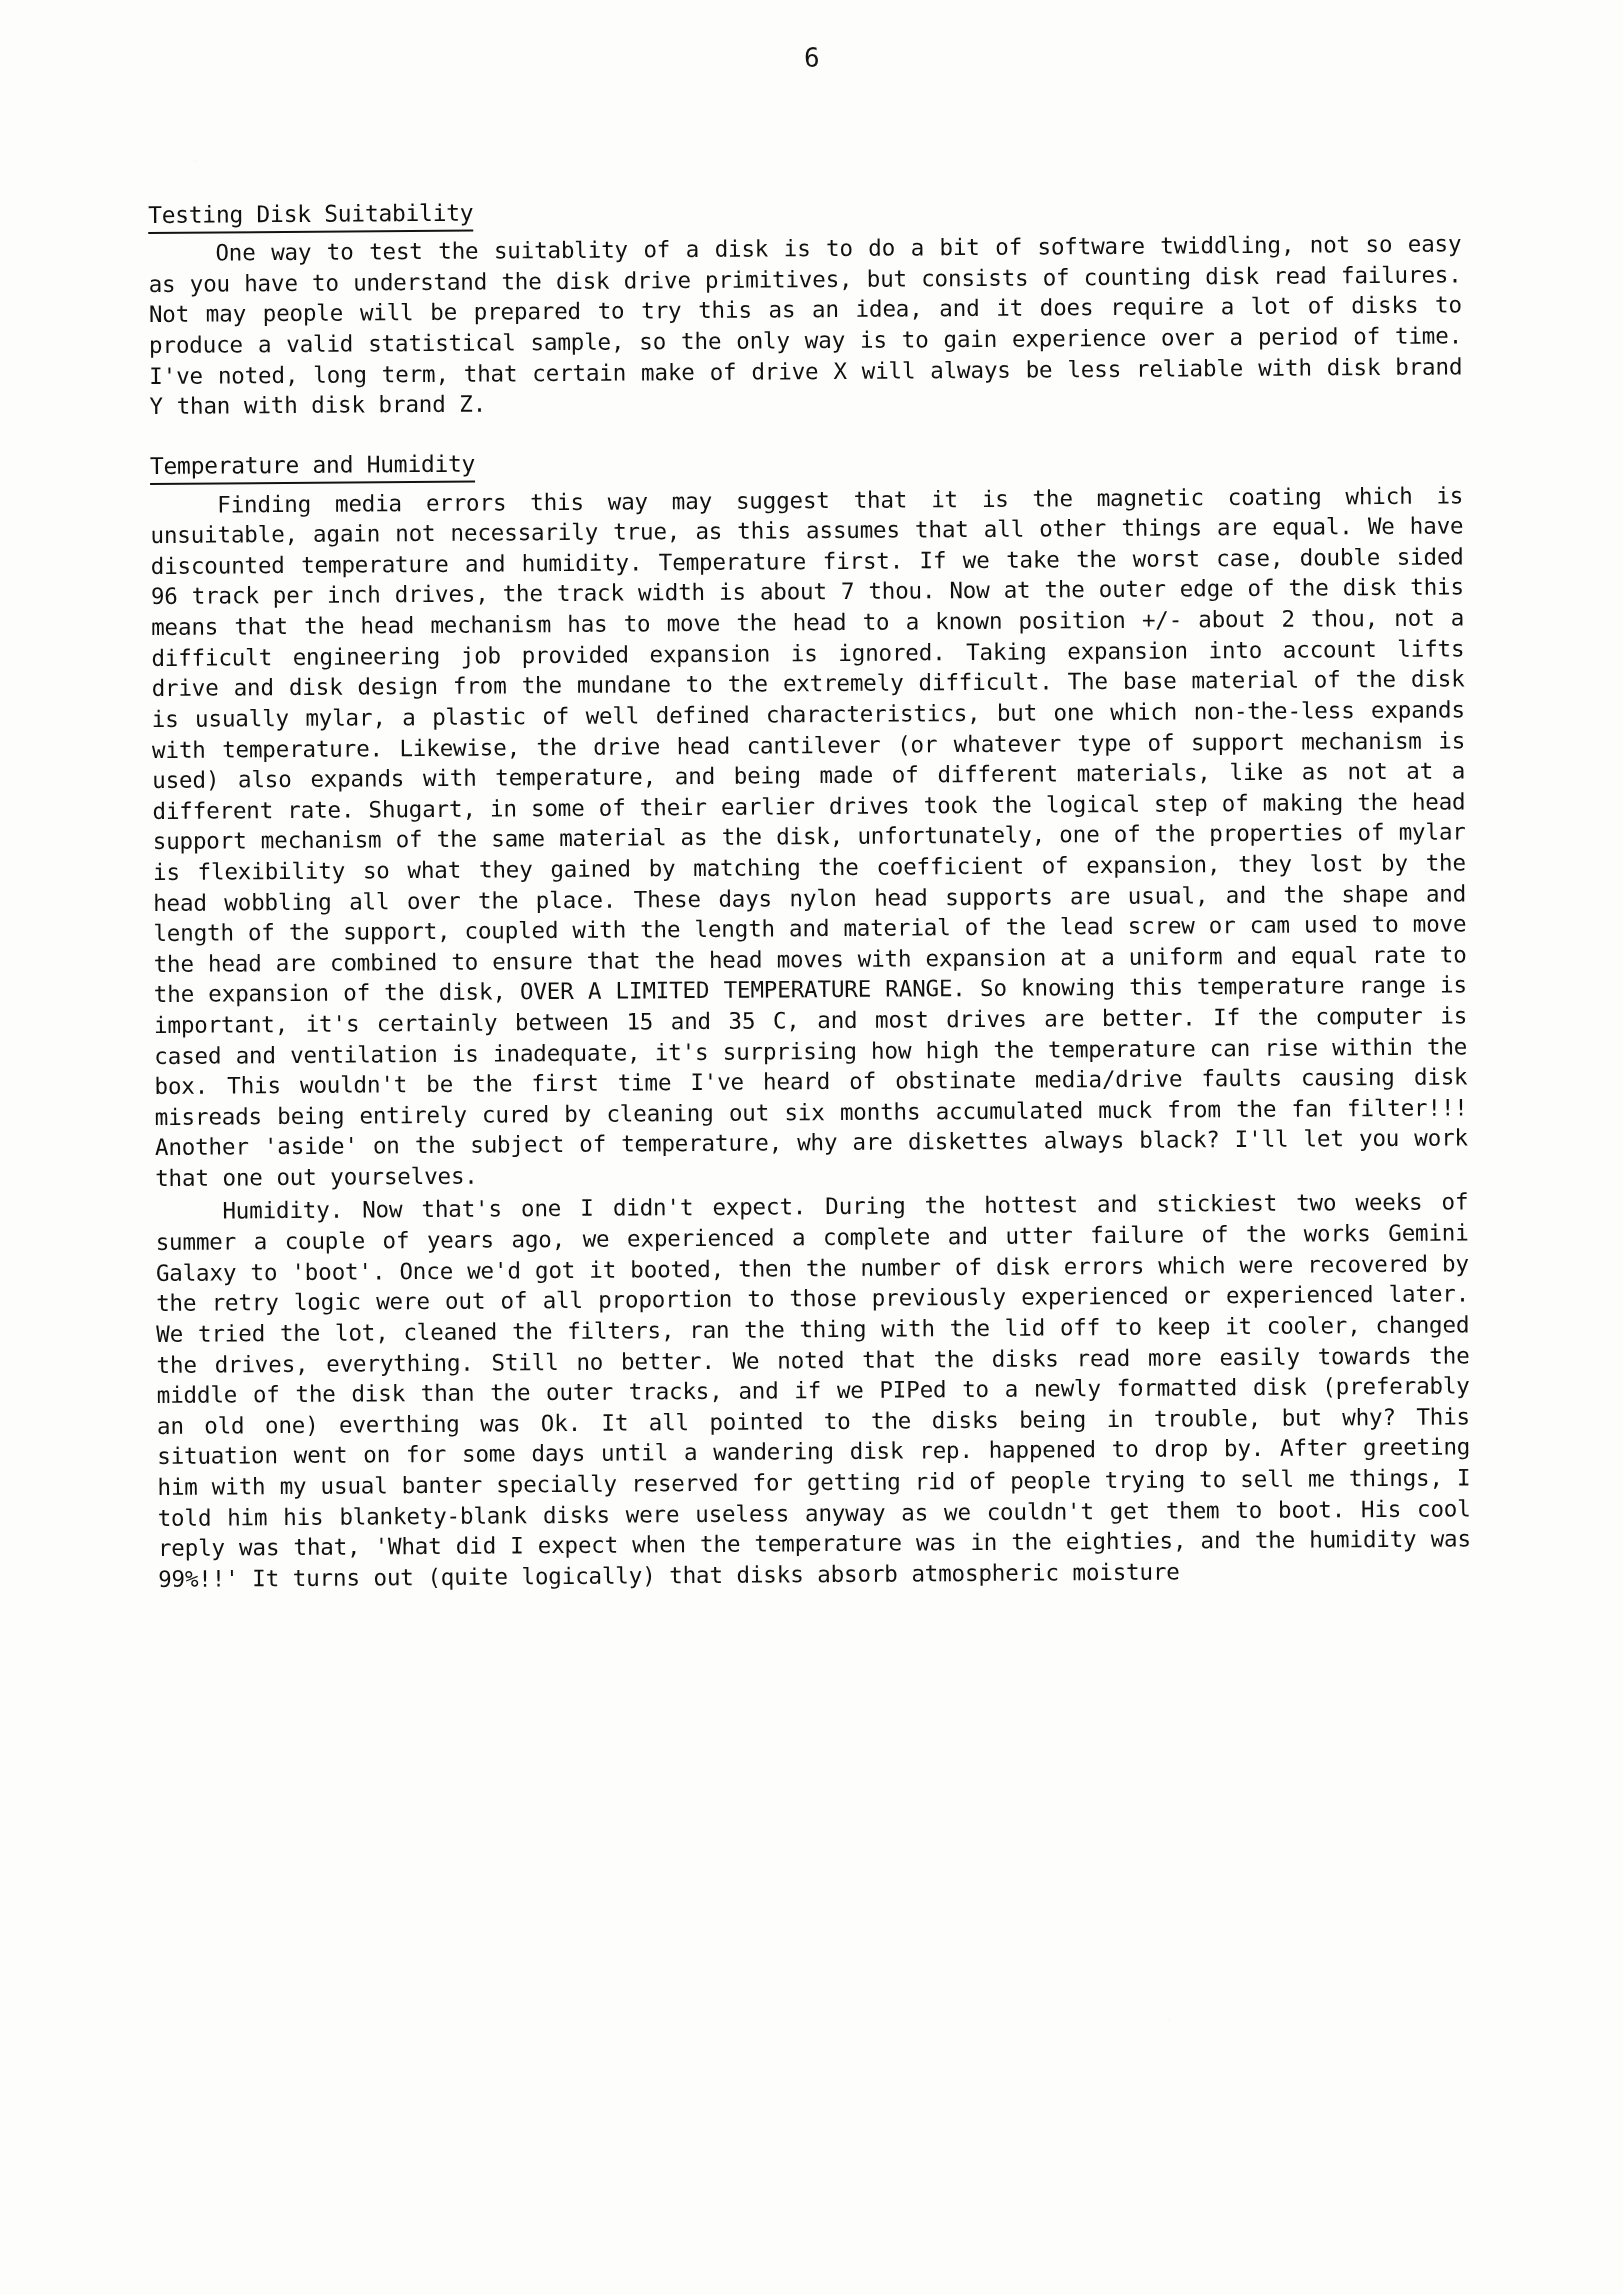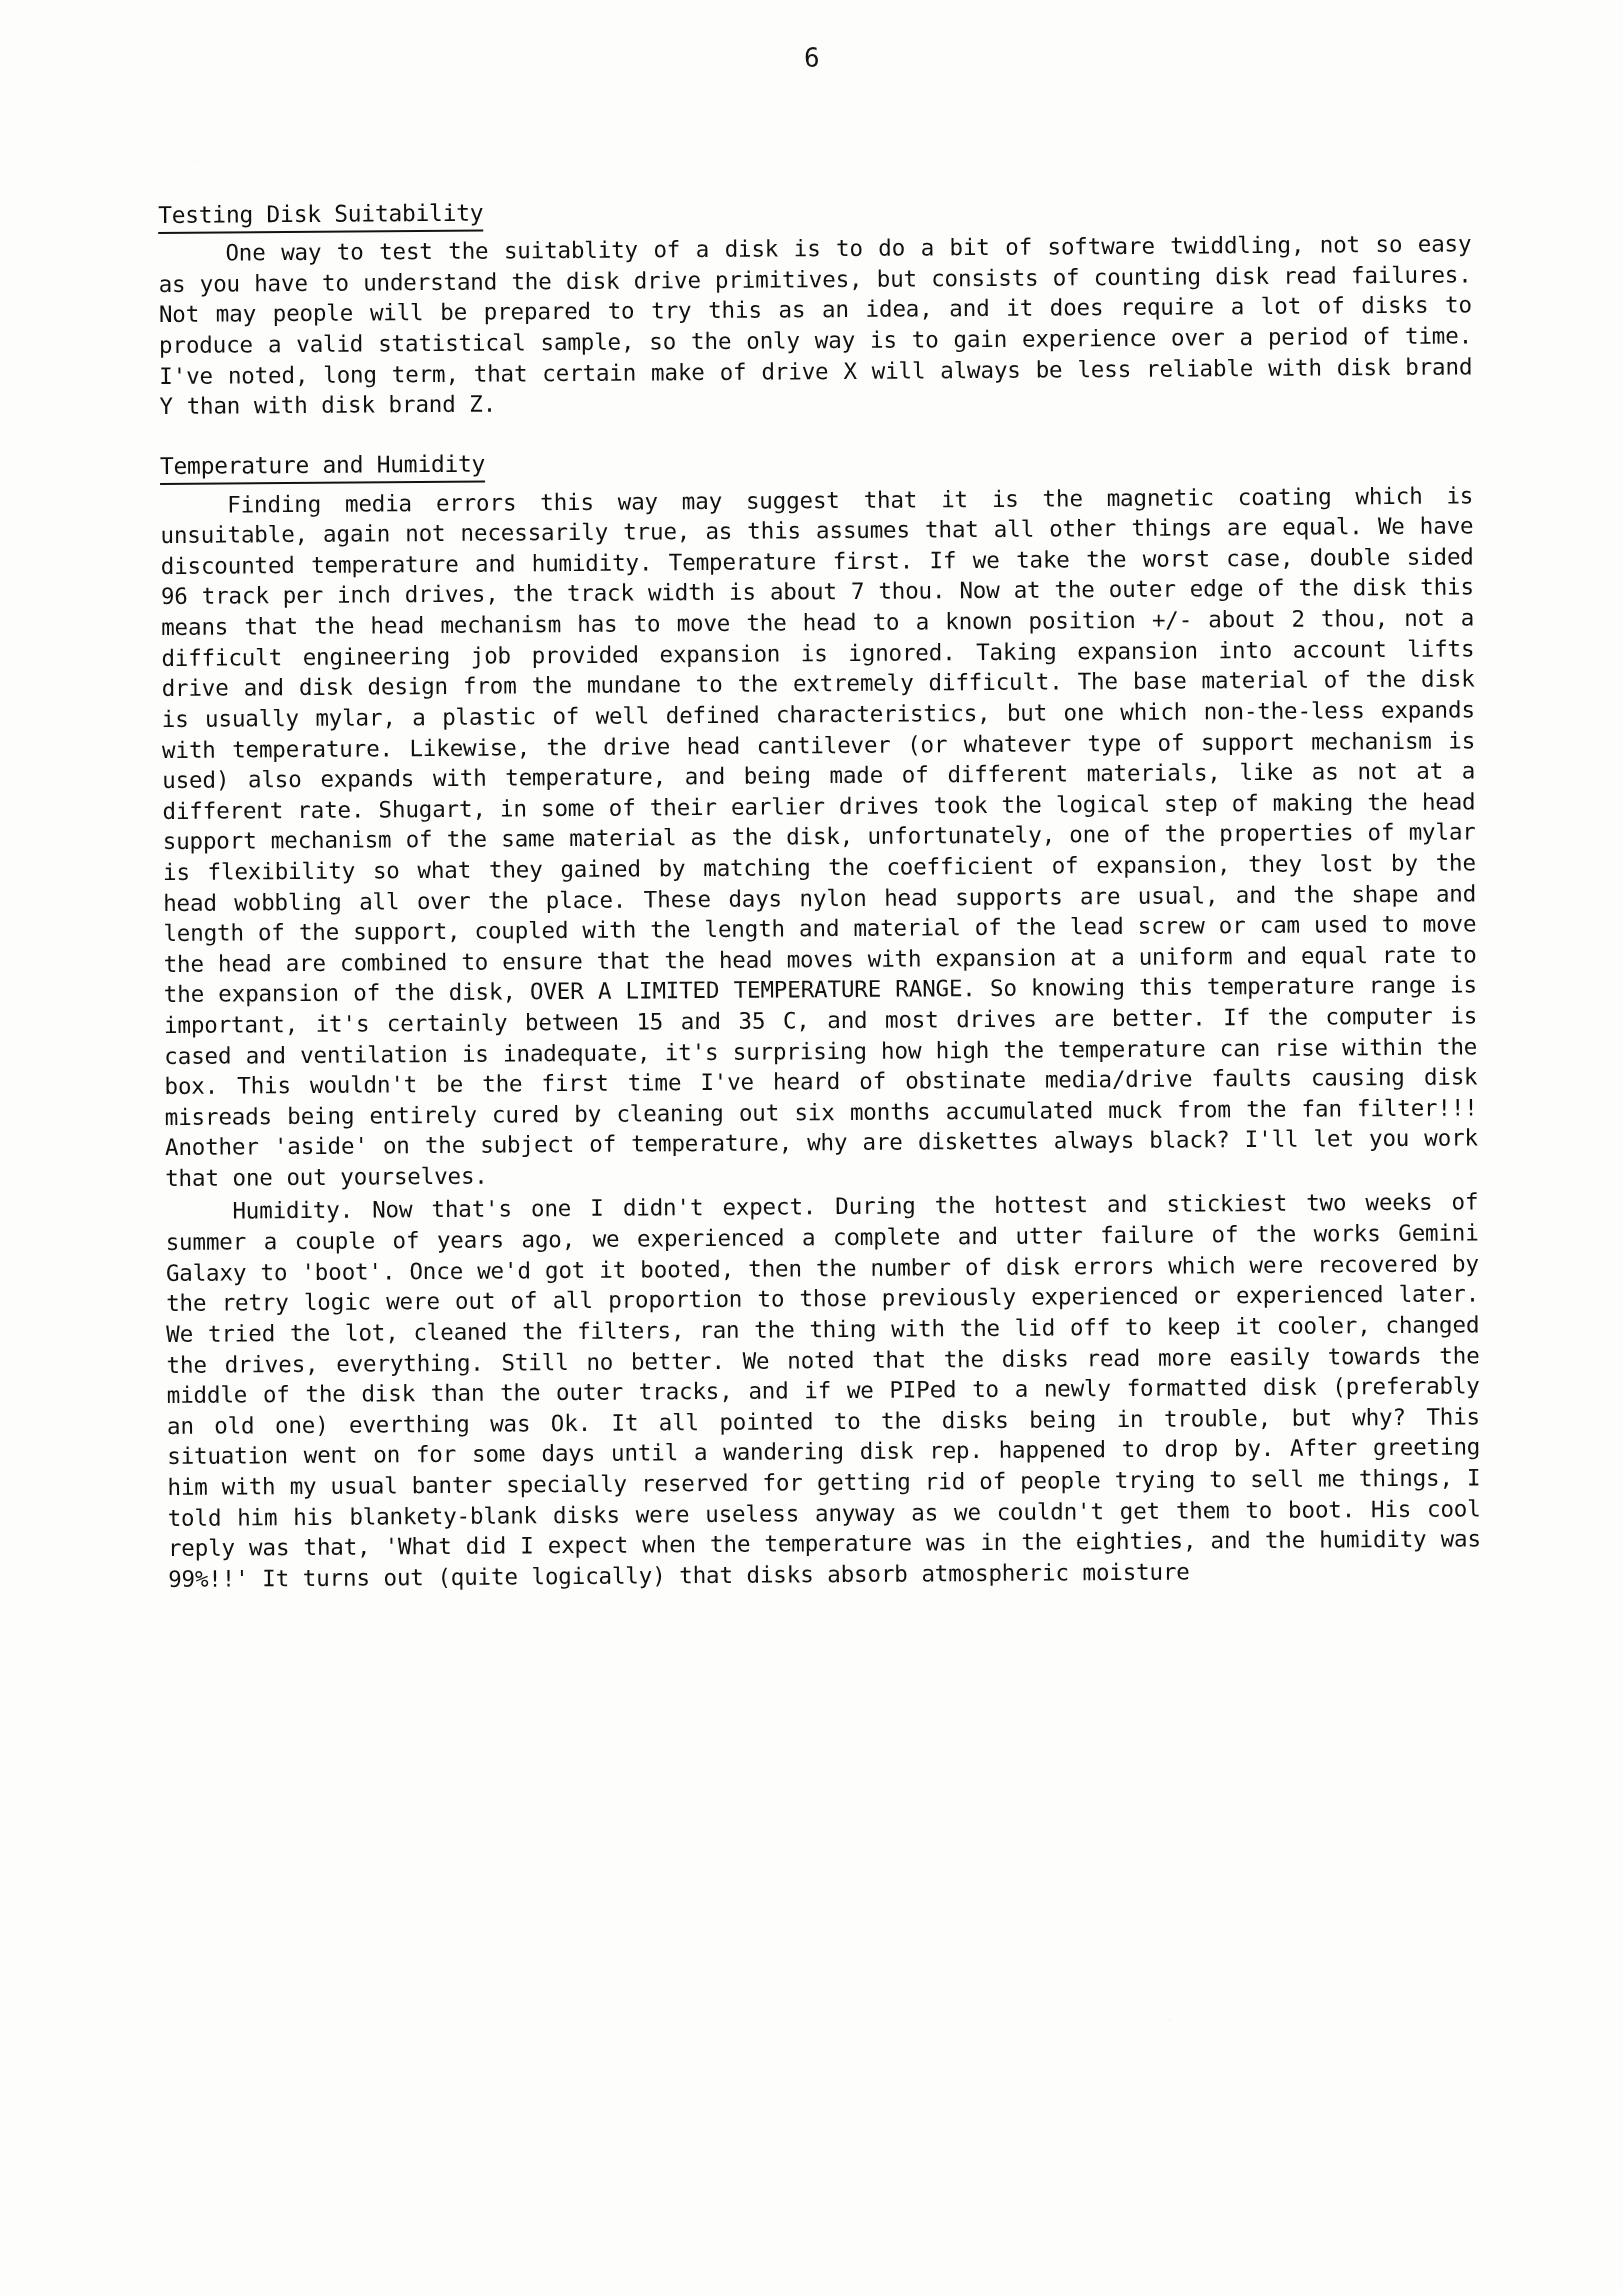--- a/index.html
+++ b/index.html
@@ -41,21 +41,21 @@
     width: 100%;
     text-align: center;
     font-size: 26px;
     color: #141414;
     letter-spacing: 0.3px;
   }
 
   .content {
     position: absolute;
     top: 201px;
-    left: 158px;
+    left: 148px;
     width: 1313px;
   }
 
   .section {
     margin-bottom: 30.5px;
   }
   .section:last-child { margin-bottom: 0; }
 
   h2.heading {
     margin: 0 0 1.4px 0;

